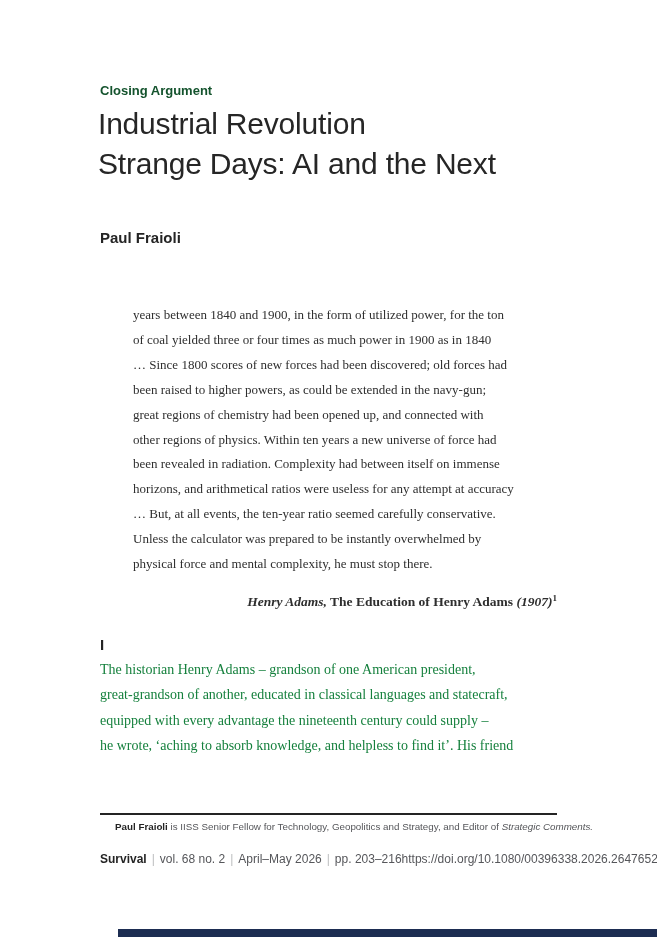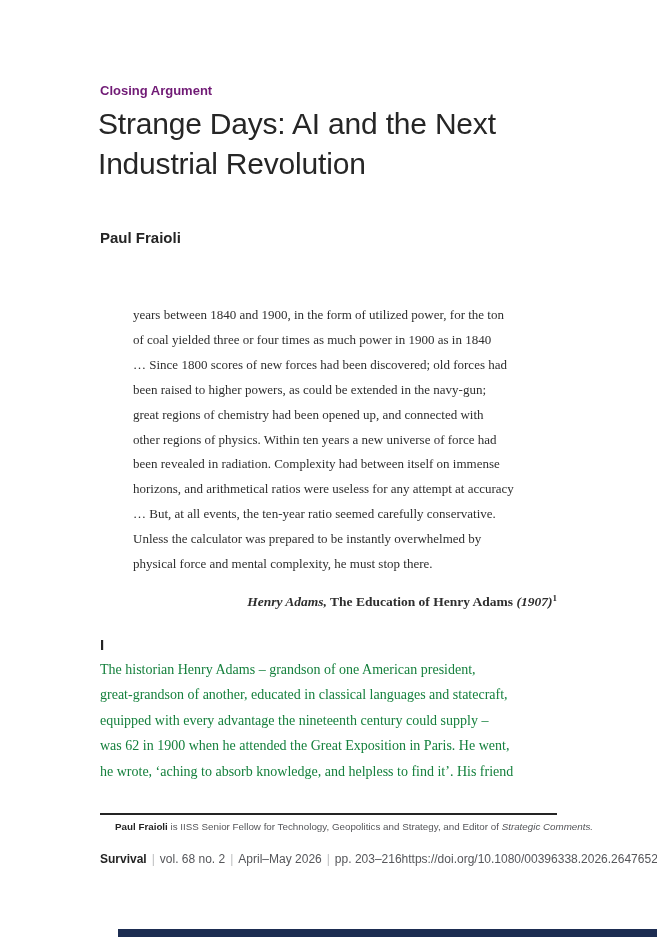--- a/index.html
+++ b/index.html
@@ -2,21 +2,21 @@
 <html><head>
 <meta charset="utf-8">
 <style>
   html,body { margin:0; padding:0; background:#ffffff; }
   .page {
     position:relative; width:657px; height:937px; background:#ffffff;
     font-family:"Liberation Sans", sans-serif; color:#242424; overflow:hidden;
   }
   .kicker {
     position:absolute; left:100px; top:83px;
-    font-size:13px; font-weight:bold; color:#701a75;
+    font-size:13px; font-weight:bold; color:#14532d;
   }
   .title {
     position:absolute; left:98px; top:104px;
     font-size:30px; line-height:40px; font-weight:400; color:#262626;
     letter-spacing:-0.2px;
   }
   .author {
     position:absolute; left:100px; top:229px;
     font-size:15px; font-weight:bold; color:#242424;
   }
@@ -65,22 +65,22 @@
   }
 </style>
 </head>
 <body>
 
 <div class="page">
 
   <div class="kicker">Closing Argument</div>
 
   <div class="title">
+    <div>Industrial Revolution</div>
     <div>Strange Days: AI and the Next</div>
-    <div>Industrial Revolution</div>
   </div>
 
   <div class="author">Paul Fraioli</div>
 
   <div class="epigraph">
     <div class="line">years between 1840 and 1900, in the form of utilized power, for the ton</div>
     <div class="line">of coal yielded three or four times as much power in 1900 as in 1840</div>
     <div class="line">… Since 1800 scores of new forces had been discovered; old forces had</div>
     <div class="line">been raised to higher powers, as could be extended in the navy-gun;</div>
     <div class="line">great regions of chemistry had been opened up, and connected with</div>
@@ -95,21 +95,20 @@
   <div class="attribution">
     <span class="it">Henry Adams,</span><span> The Education of Henry Adams </span><span class="it">(1907)</span><sup>1</sup>
   </div>
 
   <div class="section-heading">I</div>
 
   <div class="body-paragraph">
     <div class="line">The historian Henry Adams – grandson of one American president,</div>
     <div class="line">great-grandson of another, educated in classical languages and statecraft,</div>
     <div class="line">equipped with every advantage the nineteenth century could supply –</div>
-    <div class="line">was 62 in 1900 when he attended the Great Exposition in Paris. He went,</div>
     <div class="line">he wrote, ‘aching to absorb knowledge, and helpless to find it’. His friend</div>
   </div>
 
   <div class="rule"></div>
 
   <div class="footnote">
     <span class="bold">Paul Fraioli</span><span> is IISS Senior Fellow for Technology, Geopolitics and Strategy, and Editor of </span><span class="it">Strategic Comments.</span>
   </div>
 
   <div class="footer-row">

